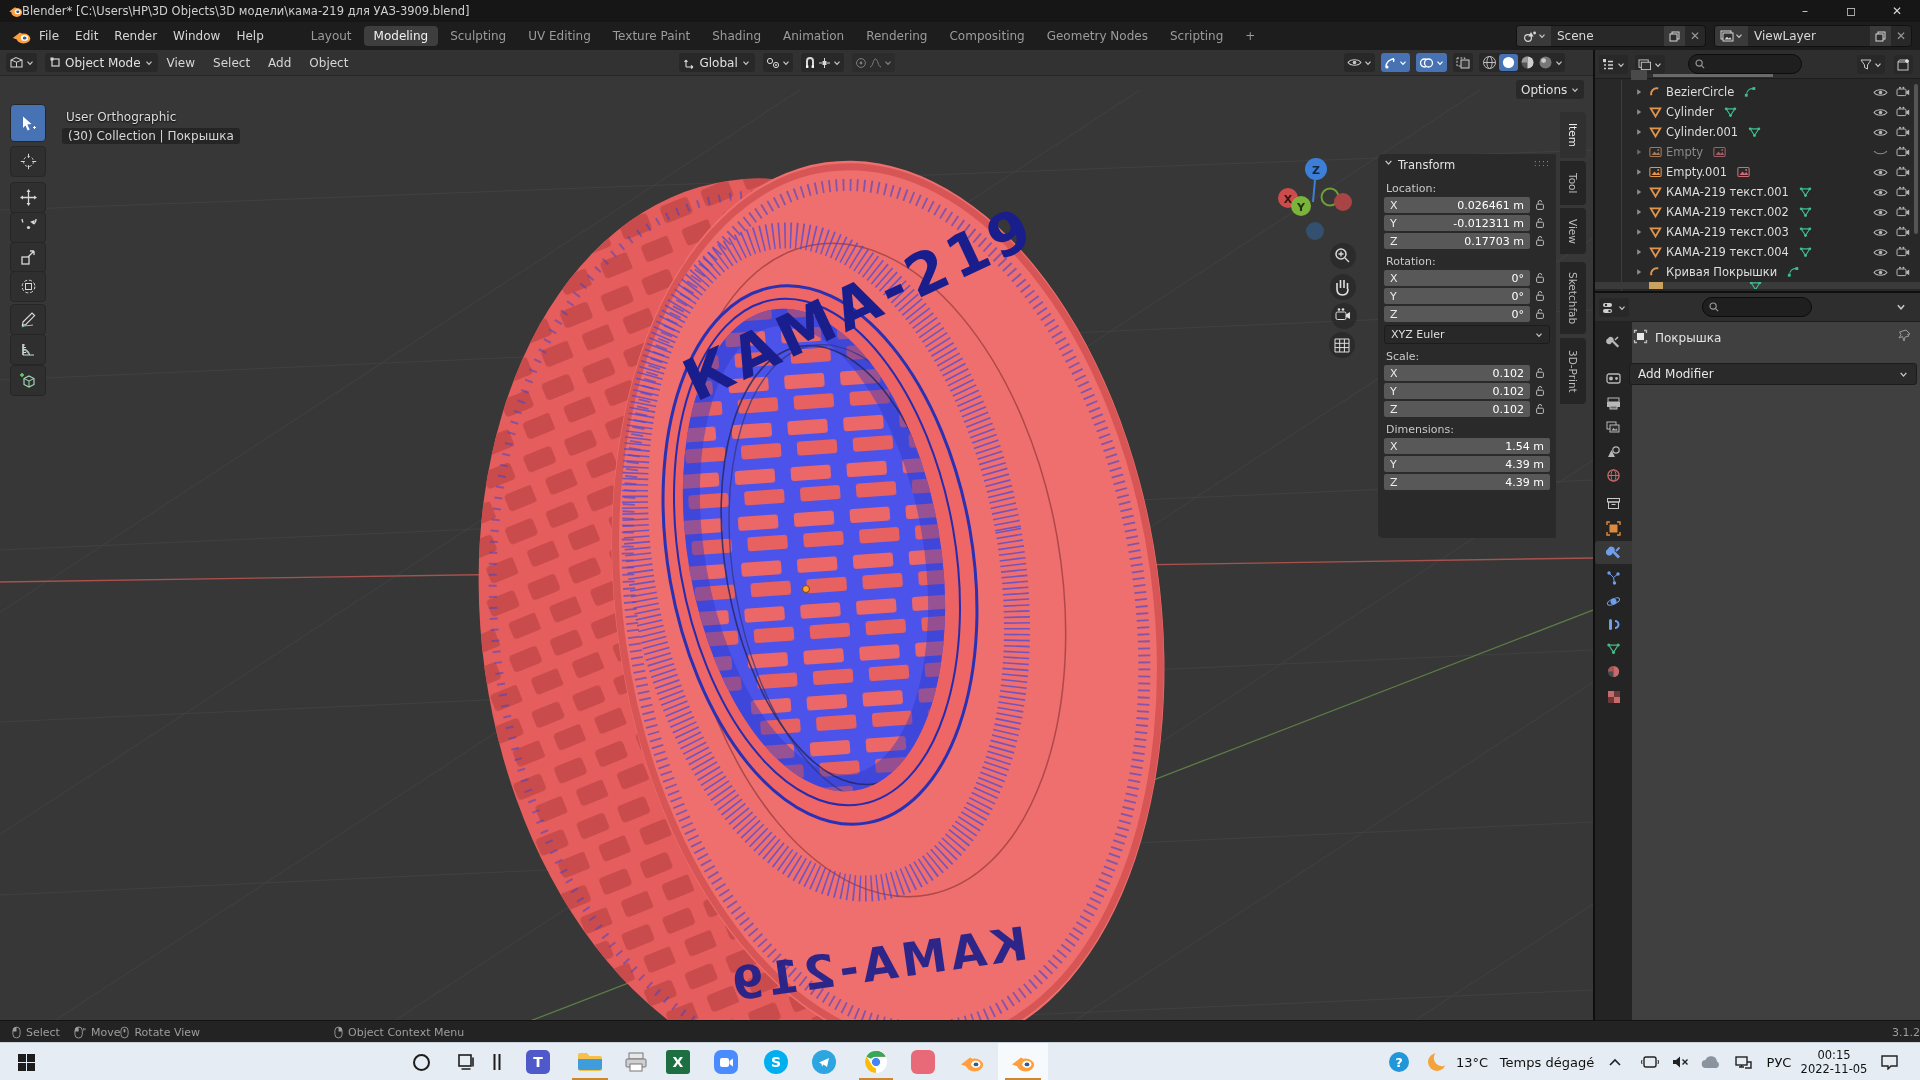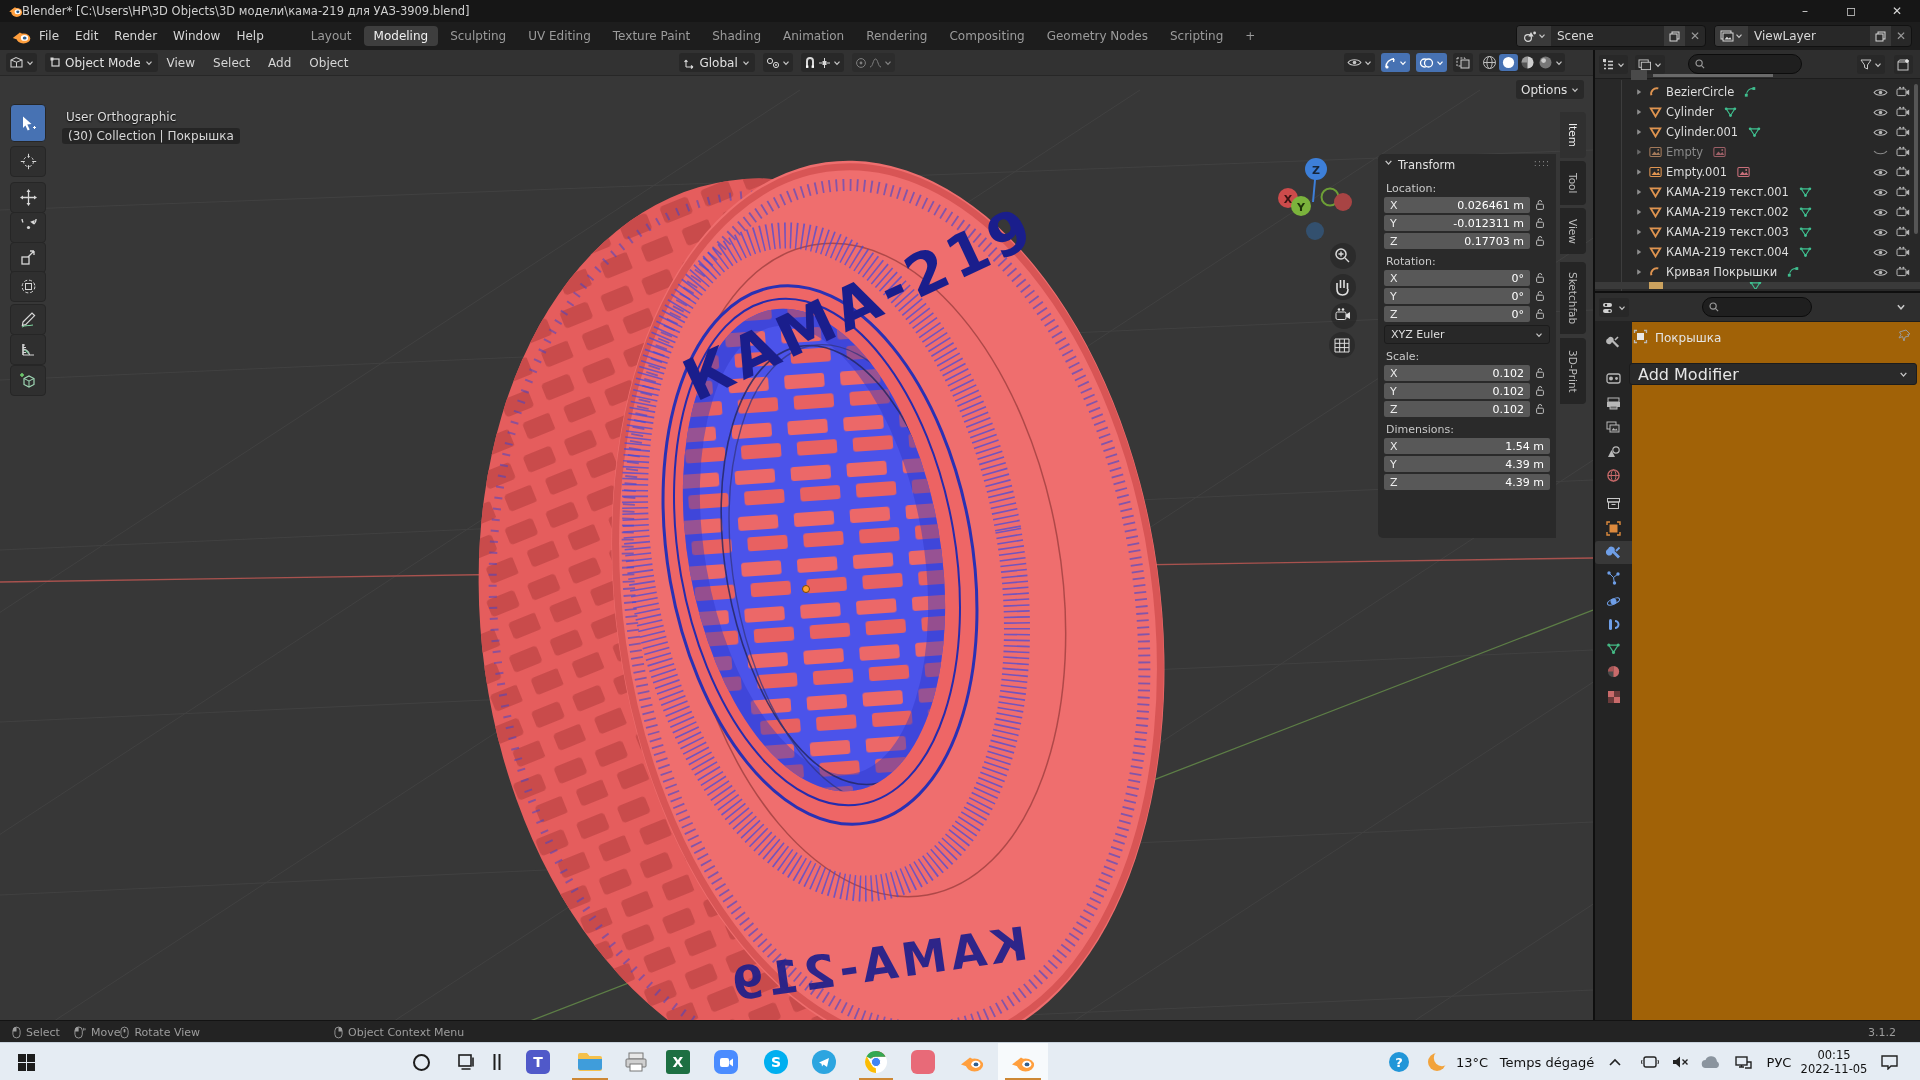--- a/index.html
+++ b/index.html
@@ -63,29 +63,29 @@
             border-left:2px solid #0f0f0f;box-sizing:border-box;}
   .oheader{position:absolute;left:0;top:0;width:100%;height:28px;background:#2e2e2e;
            border-bottom:1px solid #1d1d1d;}
   .orow{position:absolute;left:0;width:100%;height:20px;display:flex;align-items:center;
         font-size:11.5px;color:#dedede;}
   .orow .nm{margin-left:4px;}
   .orow .sp{flex:1;}
   .searchbox{display:flex;align-items:center;background:#1f1f1f;border:1px solid #0c0c0c;
              border-radius:10px;height:18px;padding:0 6px;gap:4px;}
   
-  .props{position:absolute;left:1593px;top:291px;width:327px;height:729px;background:#a16207;
+  .props{position:absolute;left:1593px;top:291px;width:327px;height:729px;background:#404040;
          border-left:2px solid #0f0f0f;border-top:2px solid #0f0f0f;box-sizing:border-box;}
   .pheader{position:absolute;left:0;top:0;width:100%;height:28px;background:#2e2e2e;
            border-bottom:1px solid #1d1d1d;}
   .ptabs{position:absolute;left:0;top:28px;width:37px;height:699px;background:#242424;}
   .ptab{position:absolute;left:0;width:37px;height:23px;display:flex;align-items:center;justify-content:center;}
   .ptab.active{background:#383838;border-radius:3px 0 0 3px;}
   .addmod{position:absolute;display:flex;align-items:center;height:20px;background:#2a2a2a;
-          border:1px solid #1c1c1c;border-radius:3px;color:#e6e6e6;font-size:16px;padding:0 8px;}
+          border:1px solid #1c1c1c;border-radius:3px;color:#e6e6e6;font-size:12px;padding:0 8px;}
   
   .statusbar{position:absolute;left:0;top:1020px;width:1920px;height:22px;background:#232323;
              border-top:1px solid #131313;display:flex;align-items:center;color:#9d9d9d;font-size:11px;}
   .hint{display:flex;align-items:center;gap:5px;}
   
   .taskbar{position:absolute;left:0;top:1042px;width:1920px;height:38px;background:#e5ecf3;
            border-top:1px solid #c8d2dc;color:#1c1c1c;}
   .tb{position:absolute;top:0;height:38px;display:flex;align-items:center;justify-content:center;}
   .tb.active-app{background:#f7fafc;}
   .underline{position:absolute;bottom:0;height:3px;background:#cd8733;}
@@ -1099,21 +1099,21 @@
         </svg>
       <span>Rotate View</span>
     </span>
     <span class="hint" style="margin-left:134px">
       <svg width="9" height="13" viewBox="0 0 10 14">
           <rect x="1" y="1" width="8" height="12" rx="4" fill="none" stroke="#9d9d9d"></rect>
           <path d="M5 1a4 4 0 014 4v1H5z" fill="#9d9d9d"></path>
         </svg>
       <span>Object Context Menu</span>
     </span>
-    <span style="margin-left:auto;margin-right:24px">3.1.2</span>
+    <span style="margin-left:auto;margin-right:0">3.1.2</span>
   </div>
 
   <div class="taskbar">
     <div class="tb" style="left:8px;width:36px">
       <svg width="17" height="17" viewBox="0 0 17 17">
           <rect x="0" y="0" width="8" height="8" fill="#1d1d1d"></rect>
           <rect x="9" y="0" width="8" height="8" fill="#1d1d1d"></rect>
           <rect x="0" y="9" width="8" height="8" fill="#1d1d1d"></rect>
           <rect x="9" y="9" width="8" height="8" fill="#1d1d1d"></rect>
         </svg>

